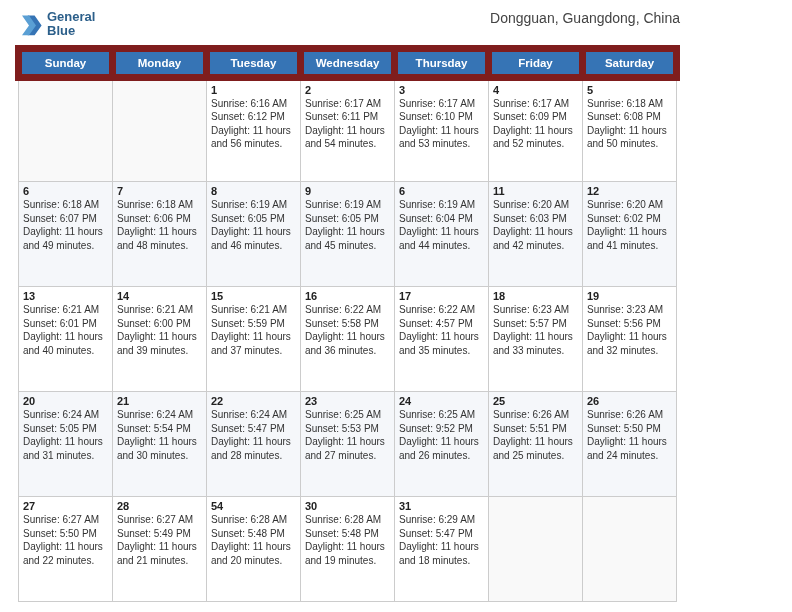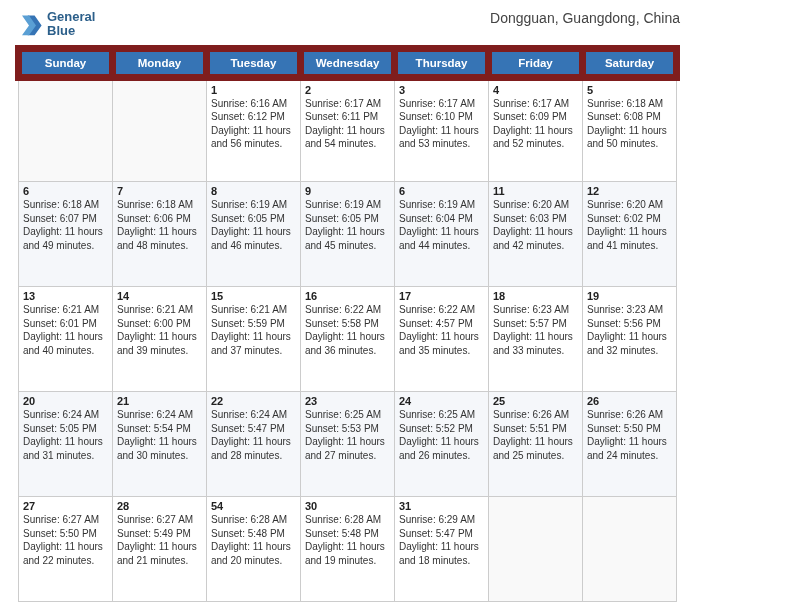--- a/index.html
+++ b/index.html
@@ -271,21 +271,21 @@
           </td>
           <td>
             <span class="day-num">23</span>
             <div class="day-info">Sunrise: 6:25 AM
 Sunset: 5:53 PM
 Daylight: 11 hours and 27 minutes.</div>
           </td>
           <td>
             <span class="day-num">24</span>
             <div class="day-info">Sunrise: 6:25 AM
-Sunset: 5:52 PM
+Sunset: 9:52 PM
 Daylight: 11 hours and 26 minutes.</div>
           </td>
           <td>
             <span class="day-num">25</span>
             <div class="day-info">Sunrise: 6:26 AM
 Sunset: 5:51 PM
 Daylight: 11 hours and 25 minutes.</div>
           </td>
           <td>
             <span class="day-num">26</span>

